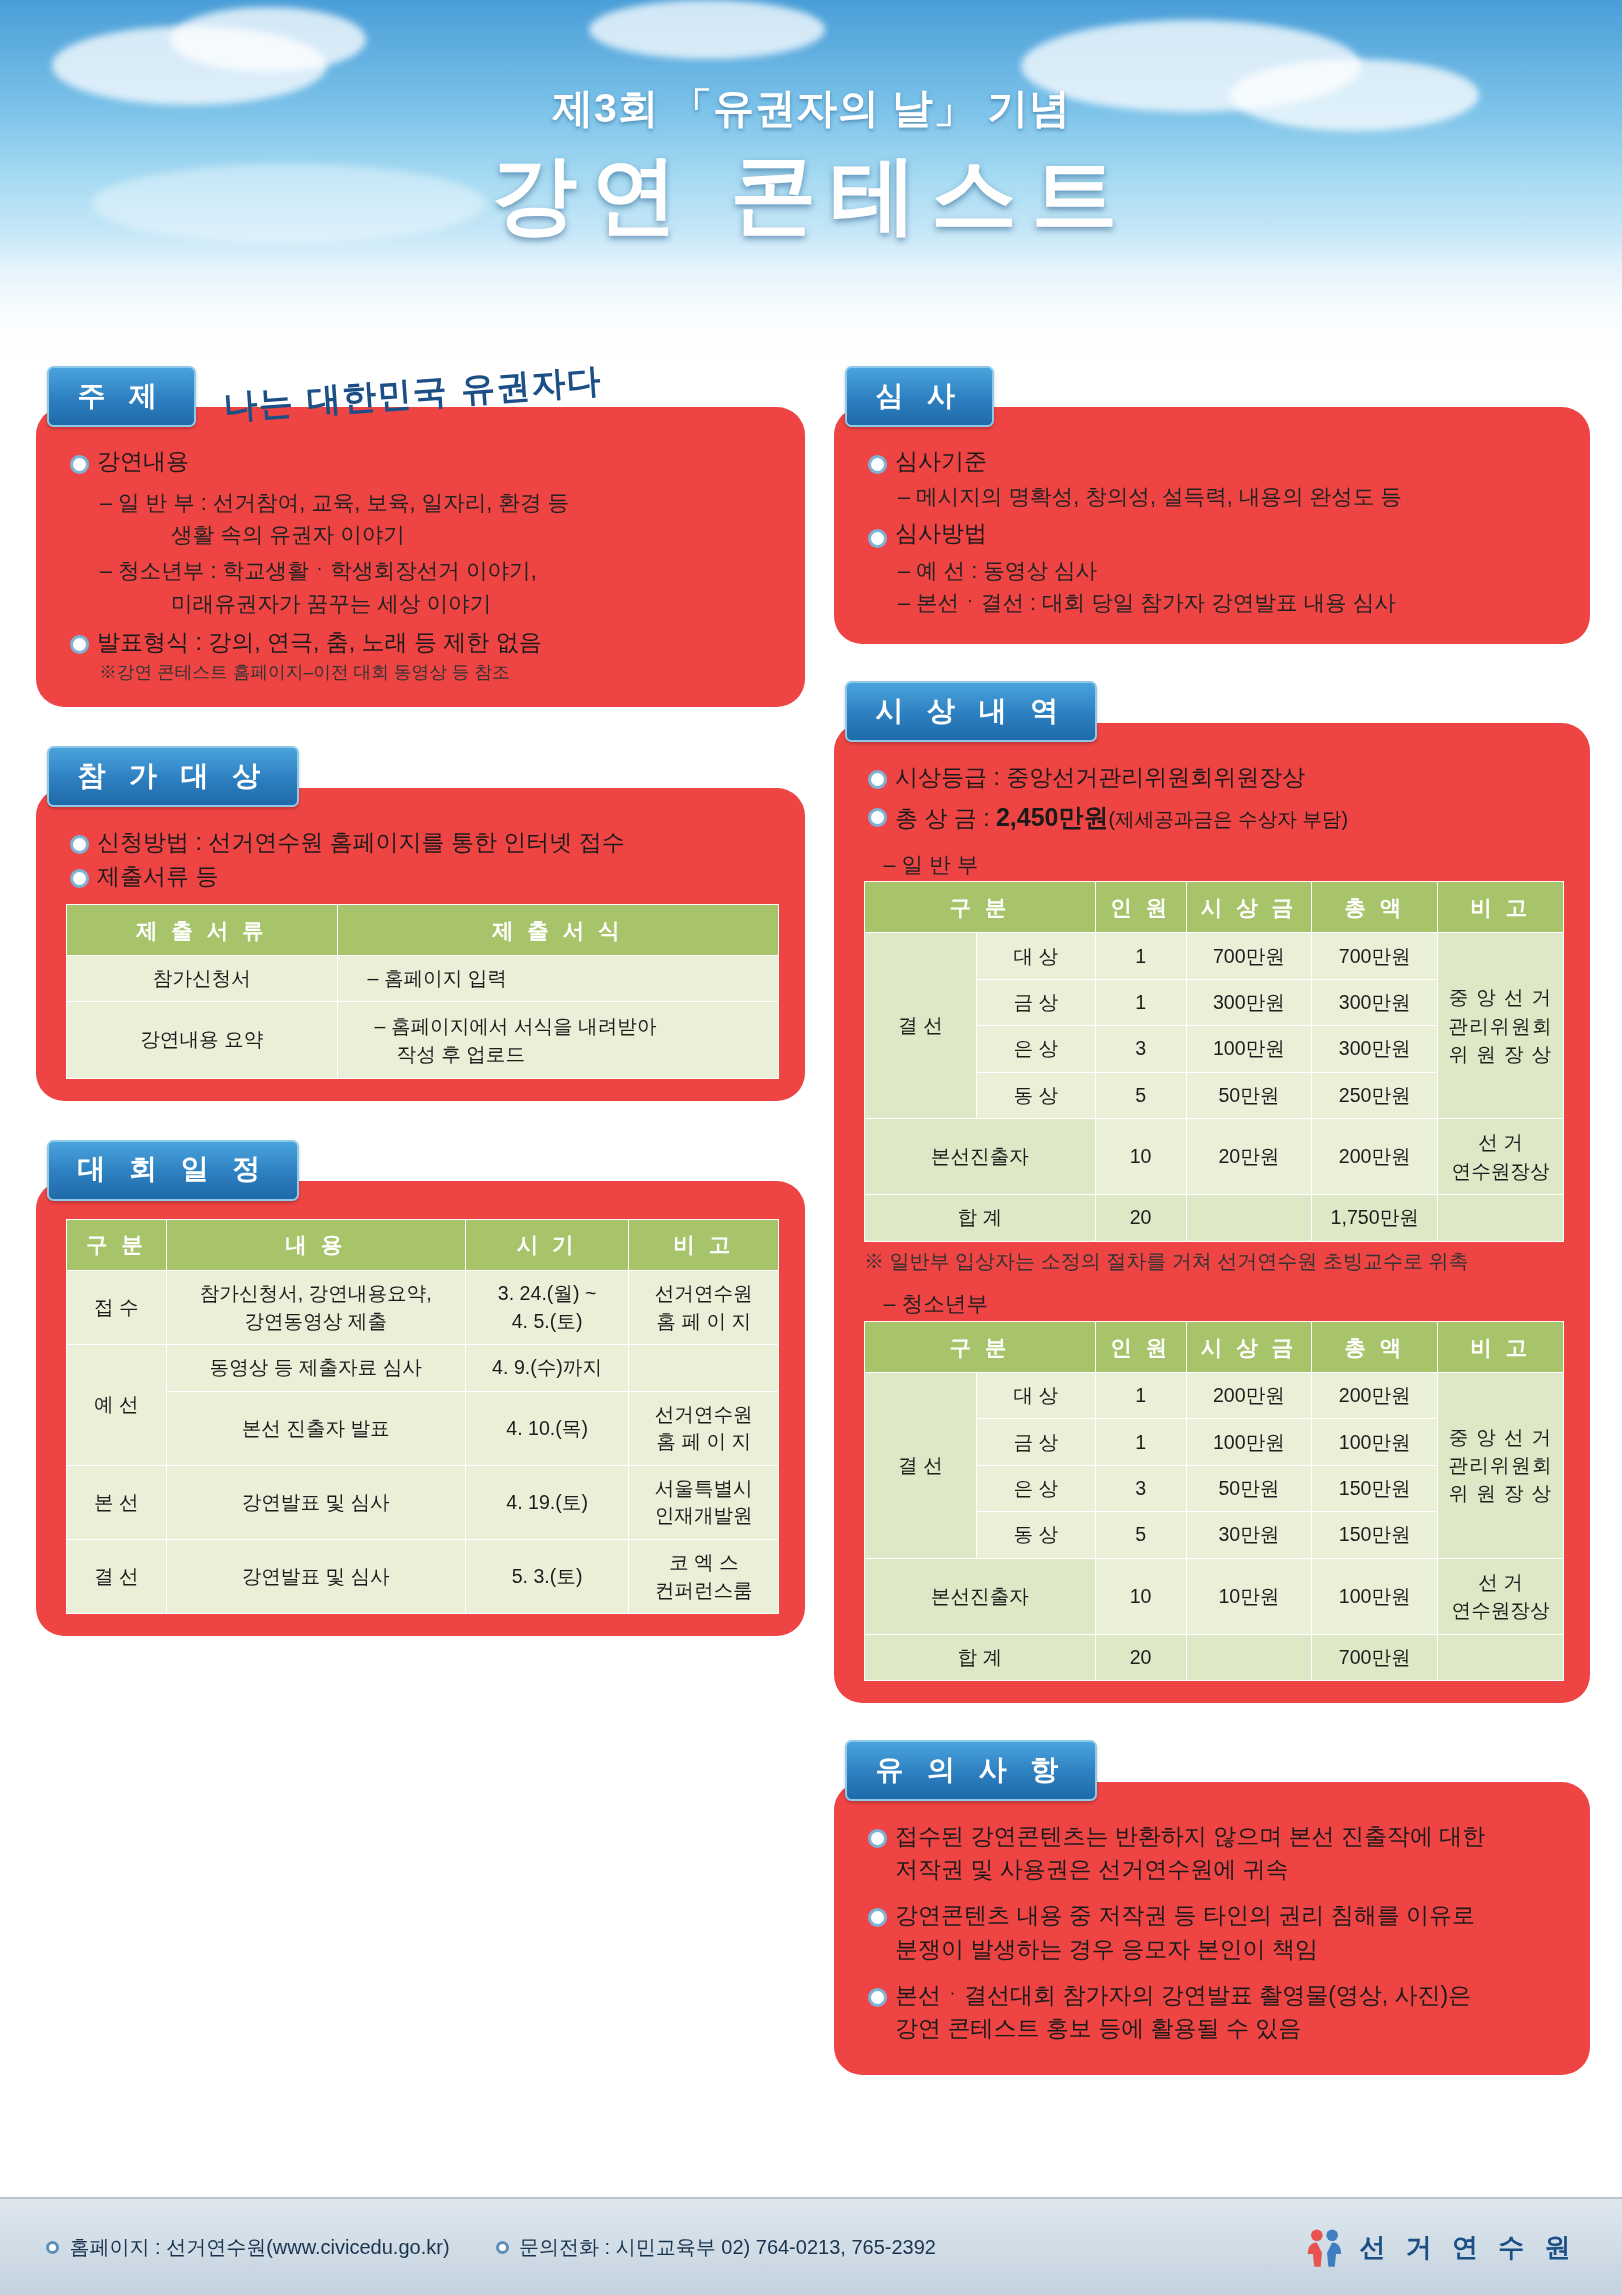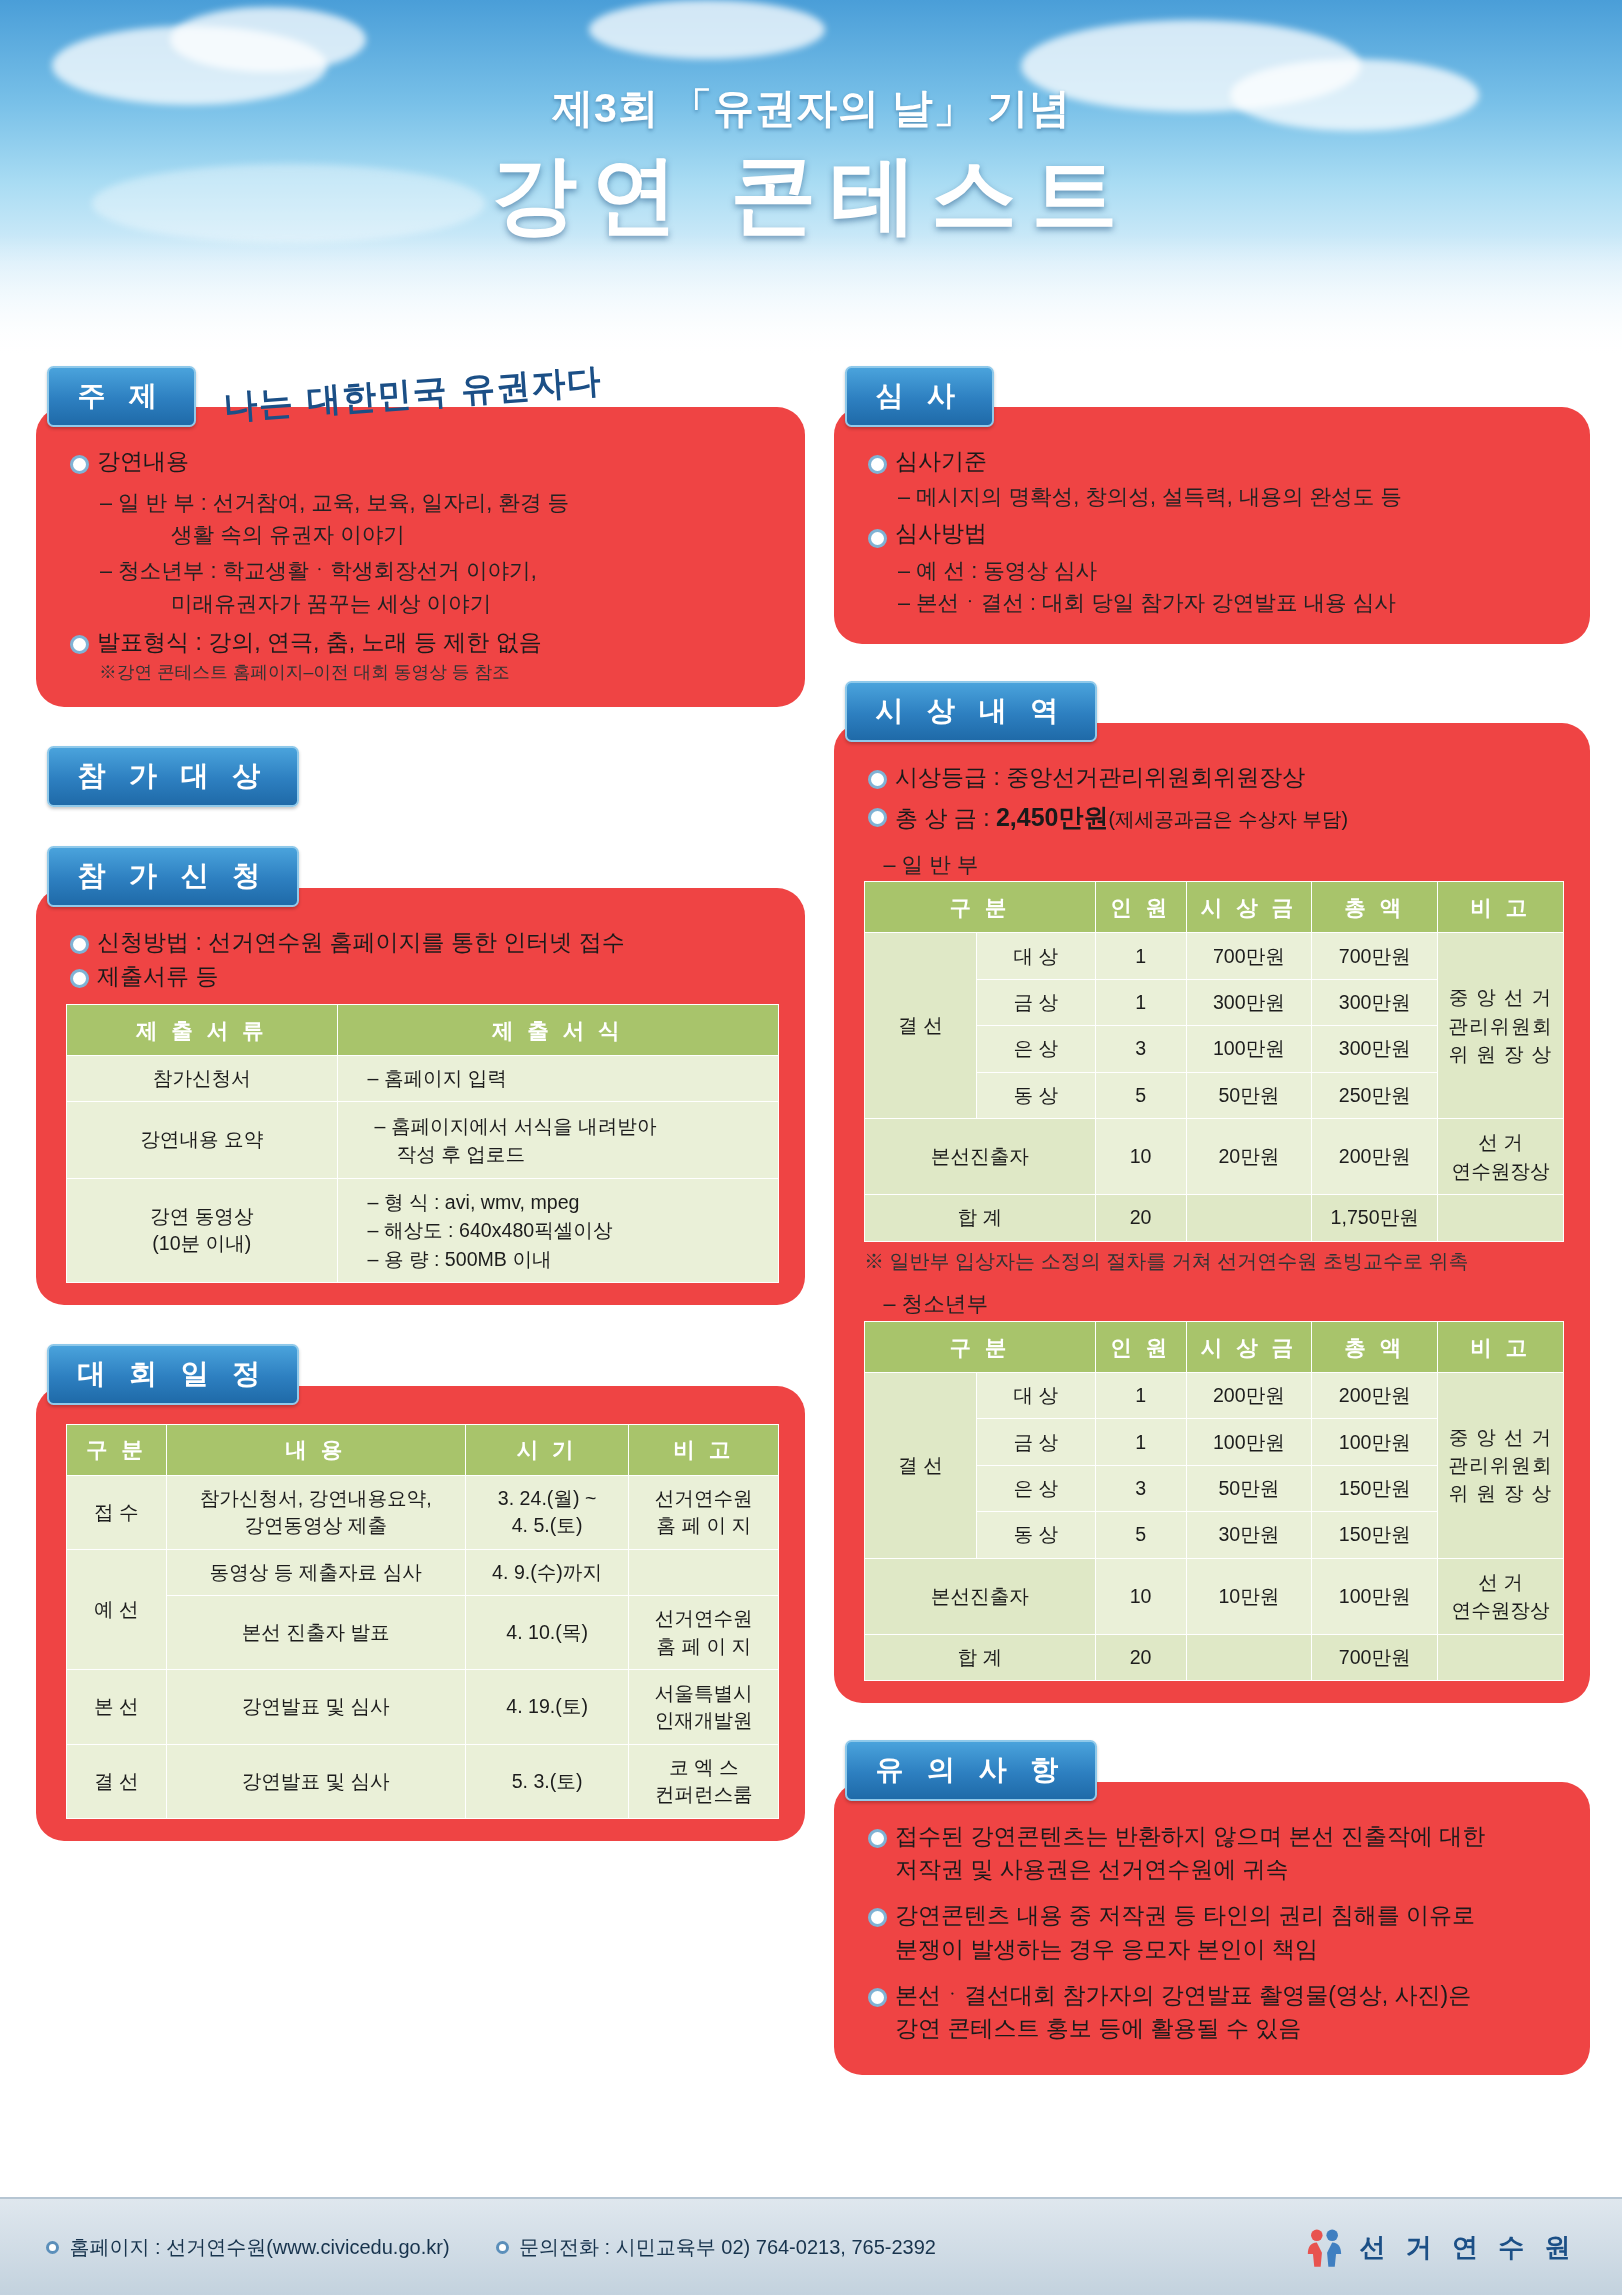--- a/index.html
+++ b/index.html
@@ -173,23 +173,20 @@
       <ul class="bul" style="margin-top:6.5px;">
         <li style="margin-bottom:1.3px;">발표형식 : 강의, 연극, 춤, 노래 등 제한 없음</li>
       </ul>
       <div class="note">※강연 콘테스트 홈페이지–이전 대회 동영상 등 참조</div>
     </div>
 
     <div class="pill-wrap" style="margin-top:39px;">
       <span class="pill">참 가 대 상</span>
     </div>
 
-    <div class="pill-wrap" style="margin-top:39px;">
-      <span class="pill">참 가 신 청</span>
-    </div>
     <div class="panel">
       <ul class="bul">
         <li style="margin-bottom:1.3px;">신청방법 : 선거연수원 홈페이지를 통한 인터넷 접수</li>
         <li style="margin-bottom:1.3px;">제출서류 등</li>
       </ul>
       <div class="tbl-wrap">
         <table>
           <thead>
             <tr>
               <th style="width:38%;">제 출 서 류</th>
@@ -201,29 +198,20 @@
               <td>참가신청서</td>
               <td style="text-align:left;padding-left:30px;">– 홈페이지 입력</td>
             </tr>
             <tr>
               <td>강연내용 요약</td>
               <td style="text-align:left;padding-left:37px;line-height:1.45;">
                 <div>– 홈페이지에서 서식을 내려받아</div>
                 <div style="padding-left:22px;">  작성 후 업로드</div>
               </td>
             </tr>
-            <tr>
-              <td style="white-space:pre-line;">강연 동영상
-(10분 이내)</td>
-              <td style="text-align:left;padding-left:30px;line-height:1.45;">
-                <div>– 형  식 : avi, wmv, mpeg</div>
-                <div>– 해상도 : 640x480픽셀이상</div>
-                <div>– 용  량 : 500MB 이내</div>
-              </td>
-            </tr>
           </tbody>
         </table>
       </div>
     </div>
 
     <div class="pill-wrap" style="margin-top:39px;">
       <span class="pill">대 회 일 정</span>
     </div>
     <div class="panel">
       <table>

